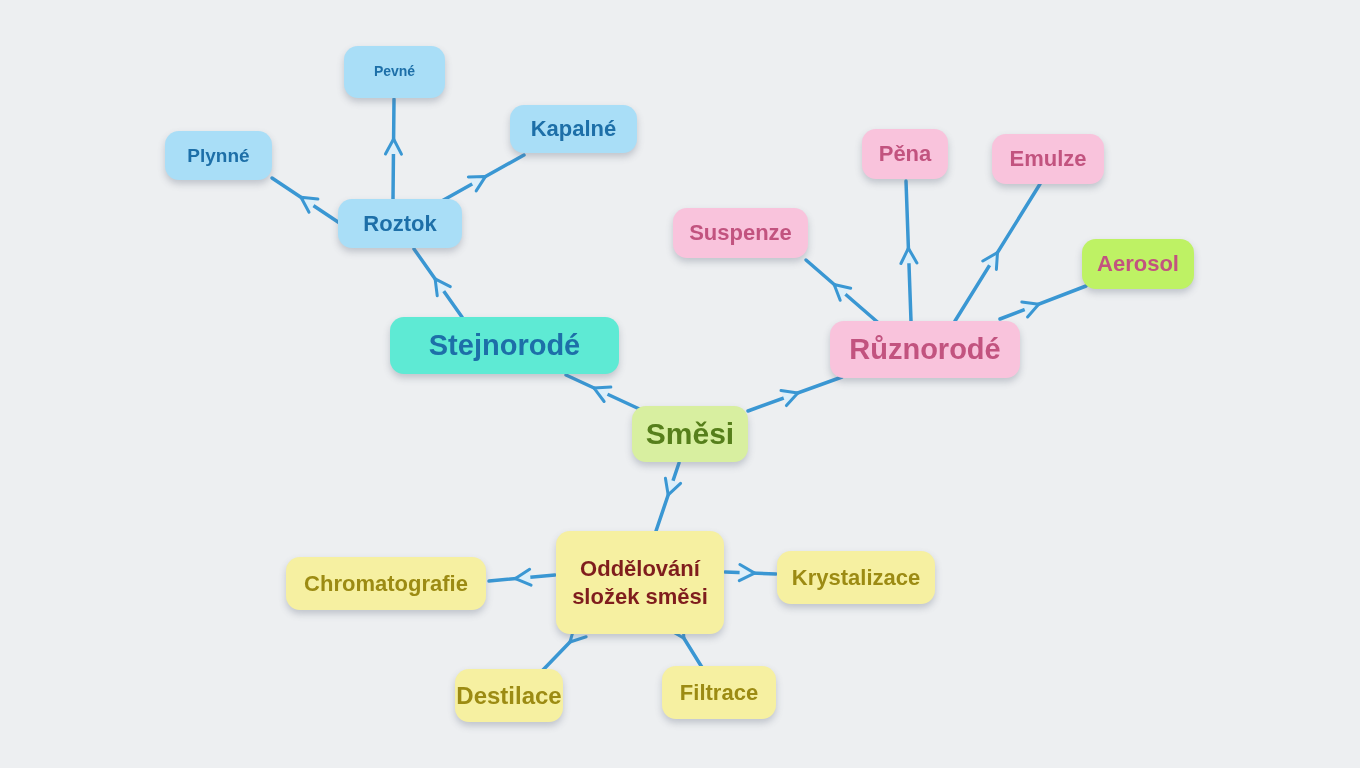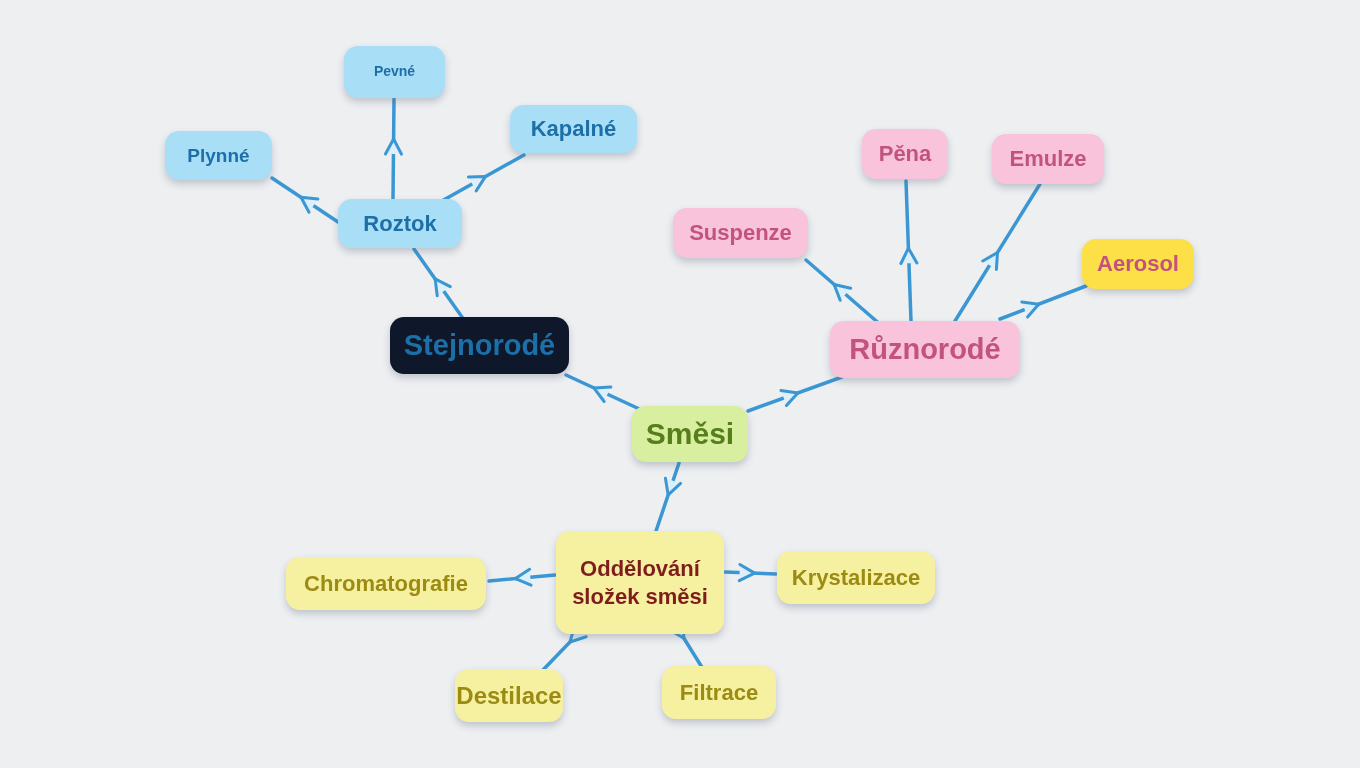--- a/index.html
+++ b/index.html
@@ -101,21 +101,21 @@
         <path d="M 574.6637060205543 625.6522219811422 L 570 642 L 586.1741293904328 636.7657342003354" fill="#dcefFA" stroke="#3a97d3" stroke-width="3" stroke-linejoin="round" stroke-linecap="round"></path>
       </g>
       <g>
         <line x1="667" y1="611" x2="703" y2="669" stroke="#3a97d3" stroke-width="3.5" stroke-linecap="round"></line>
         <path d="M 669.212435743743 629.7343004012533 L 683.92 638.26 L 682.8066784029128 621.296494612803" fill="#dcefFA" stroke="#3a97d3" stroke-width="3" stroke-linejoin="round" stroke-linecap="round"></path>
       </g>
     </svg>
 <div class="node" style="left: 632px; top: 406px; width: 116px; height: 56px; background: rgb(216, 239, 160); color: rgb(86, 127, 27); font-size: 30px;">
       <span>Směsi</span>
     </div>
-    <div class="node" style="left: 390px; top: 317px; width: 179px; height: 57px; background: #0f172a; color: rgb(29, 111, 168); font-size: 29px; align-items: center;">
+    <div class="node" style="left: 390px; top: 317px; width: 229px; height: 57px; background: #5eead4; color: rgb(29, 111, 168); font-size: 29px; align-items: center;">
       <span>Stejnorodé</span>
     </div>
     <div class="node" style="left: 830px; top: 321px; width: 190px; height: 57px; background: rgb(249, 195, 220); color: rgb(194, 83, 127); font-size: 29px;">
       <span>Různorodé</span>
     </div>
     <div class="node" style="left: 338px; top: 199px; width: 124px; height: 49px; background: rgb(169, 222, 247); color: rgb(29, 111, 168); font-size: 22px;">
       <span>Roztok</span>
     </div>
     <div class="node" style="left: 165px; top: 131px; width: 107px; height: 49px; background: rgb(169, 222, 247); color: rgb(29, 111, 168); font-size: 19px;">
       <span>Plynné</span>
@@ -128,21 +128,21 @@
     </div>
     <div class="node" style="left: 673px; top: 208px; width: 135px; height: 50px; background: rgb(249, 195, 220); color: rgb(194, 83, 127); font-size: 22px;">
       <span>Suspenze</span>
     </div>
     <div class="node" style="left: 862px; top: 129px; width: 86px; height: 50px; background: rgb(249, 195, 220); color: rgb(194, 83, 127); font-size: 22px;">
       <span>Pěna</span>
     </div>
     <div class="node" style="left: 992px; top: 134px; width: 112px; height: 50px; background: rgb(249, 195, 220); color: rgb(194, 83, 127); font-size: 22px;">
       <span>Emulze</span>
     </div>
-    <div class="node" style="left: 1082px; top: 239px; width: 112px; height: 50px; background: #fde047; color: rgb(194, 83, 127); font-size: 22px;">
+    <div class="node" style="left: 1082px; top: 239px; width: 112px; height: 50px; background: #bef264; color: rgb(194, 83, 127); font-size: 22px;">
       <span>Aerosol</span>
     </div>
     <div class="node" style="left: 556px; top: 531px; width: 168px; height: 103px; background: rgb(246, 240, 161); color: #7f1d1d; font-size: 22px; align-items: center;">
       <span>Oddělování složek směsi</span>
     </div>
     <div class="node" style="left: 286px; top: 557px; width: 200px; height: 53px; background: rgb(246, 240, 161); color: rgb(156, 139, 19); font-size: 22px;">
       <span>Chromatografie</span>
     </div>
     <div class="node" style="left: 777px; top: 551px; width: 158px; height: 53px; background: rgb(246, 240, 161); color: rgb(156, 139, 19); font-size: 22px;">
       <span>Krystalizace</span>

